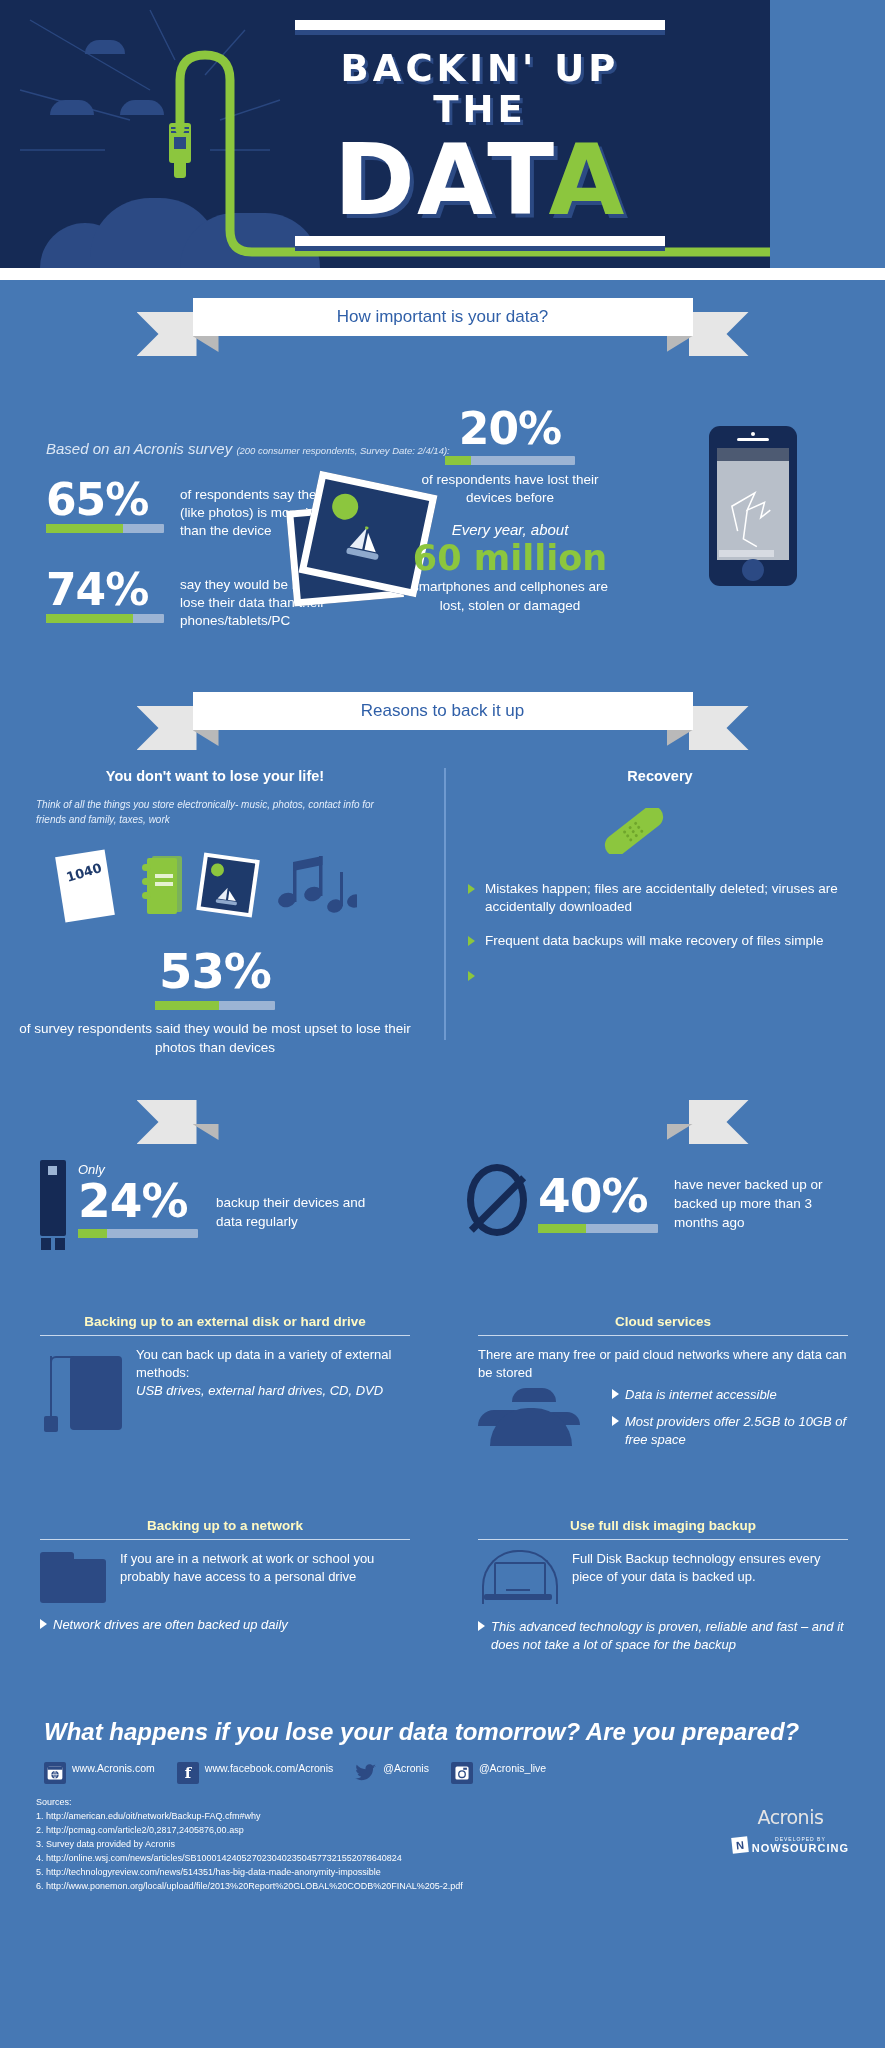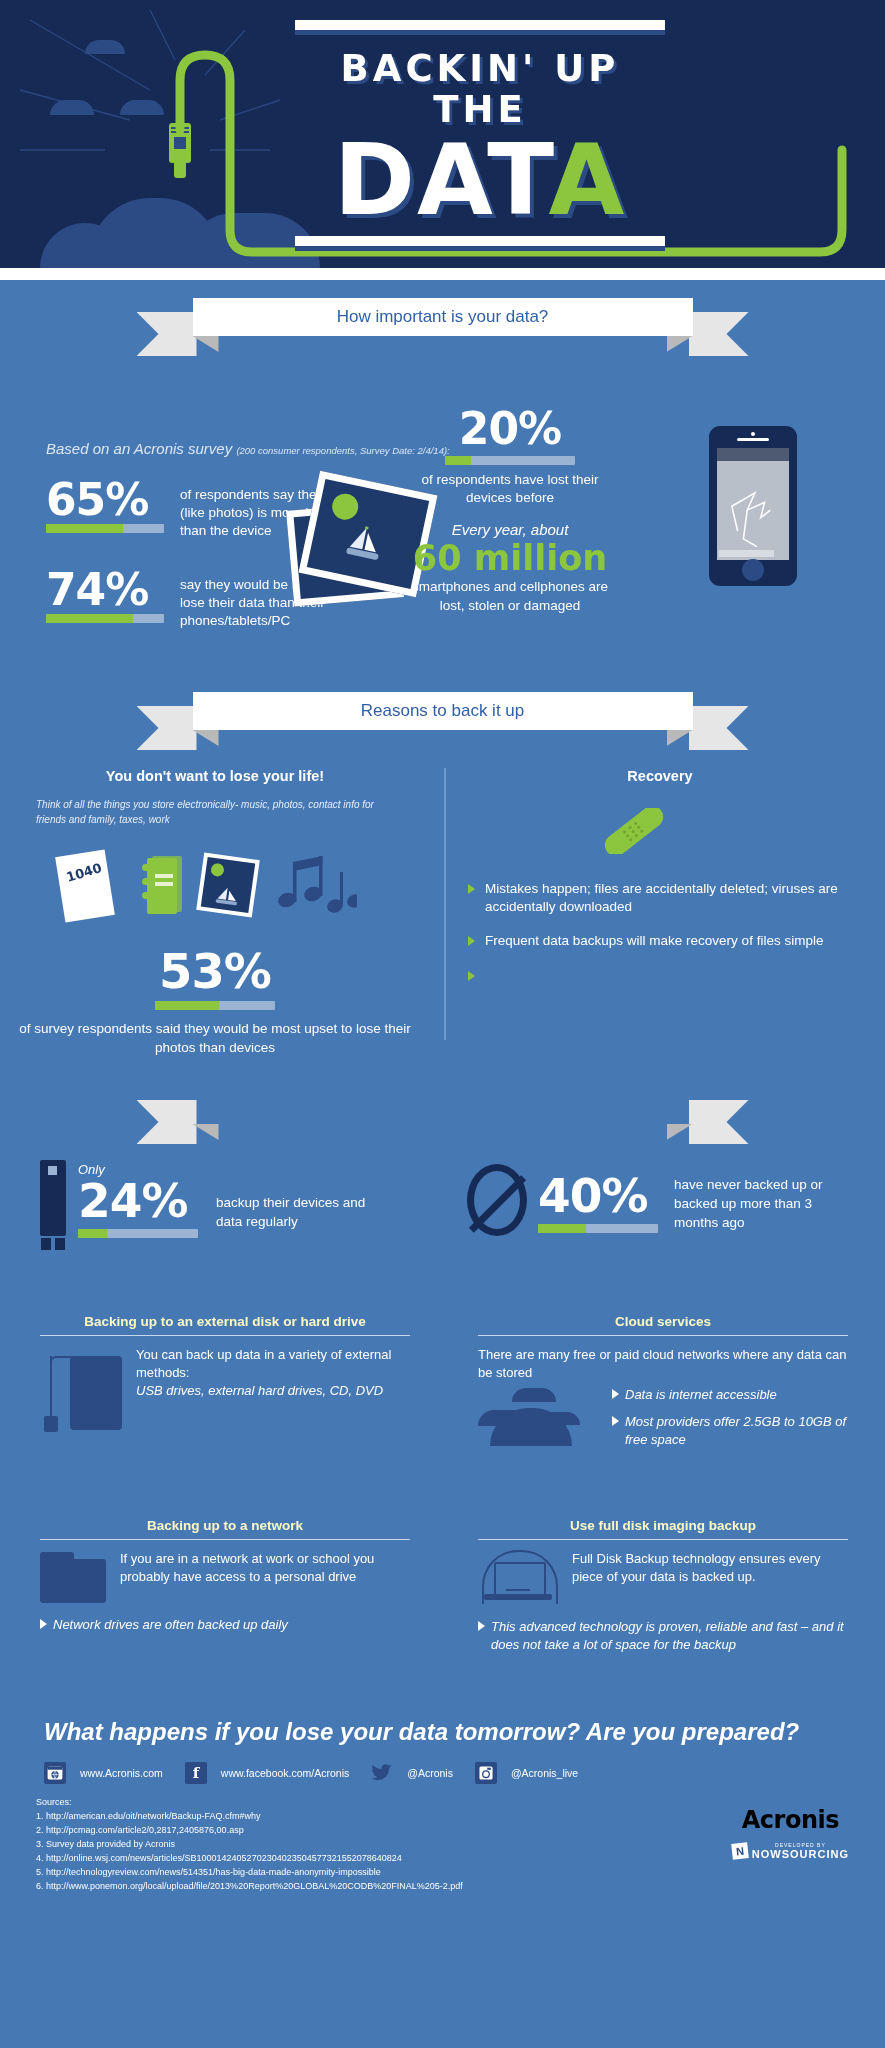--- a/index.html
+++ b/index.html
@@ -5,21 +5,21 @@
   html,body{margin:0;padding:0;}
   body{
     width:885px;
     background:#ffffff;
     font-family:"Liberation Sans", sans-serif;
     -webkit-font-smoothing:antialiased;
   }
   .page{position:relative;width:885px;height:2048px;overflow:hidden;background:#4678b4;}
 
   
-  .header{position:relative;width:885px;height:268px;background:#152a55;overflow:hidden;}
+  .header{position:relative;width:770px;height:268px;background:#152a55;overflow:hidden;}
   .hdr-rays{position:absolute;left:0;top:0;width:420px;height:268px;}
   .hdr-cloud{position:absolute;background:#2c4a84;border-radius:50%;}
   .bigcloud{position:absolute;left:40px;bottom:0;width:280px;height:80px;}
   .bigcloud i{position:absolute;background:#2c4a84;border-radius:60px 60px 0 0;}
   .plug{position:absolute;left:165px;top:105px;width:30px;height:80px;}
   .plug-body{position:absolute;left:4px;top:18px;width:22px;height:40px;background:#8cc63e;border-radius:3px;}
   .plug-tip{position:absolute;left:9px;top:55px;width:12px;height:18px;background:#8cc63e;border-radius:0 0 3px 3px;}
   .plug-in{position:absolute;left:9px;top:32px;width:12px;height:12px;background:#2c4a84;}
   .plug-rib{position:absolute;left:6px;width:18px;height:2px;background:#2c4a84;}
 
@@ -142,26 +142,26 @@
   .laptop{width:80px;height:58px;position:relative;flex:none;}
   .laptop .arc{position:absolute;left:4px;top:0;width:72px;height:52px;border:2px solid #2c4a84;border-bottom:none;border-radius:36px 36px 0 0;}
   .laptop .scr{position:absolute;left:16px;top:12px;width:48px;height:30px;border:2px solid #2c4a84;border-radius:2px;}
   .laptop .base{position:absolute;left:6px;top:44px;width:68px;height:6px;background:#2c4a84;border-radius:2px;}
   .laptop .key{position:absolute;left:28px;top:39px;width:24px;height:2px;background:#2c4a84;}
 
   
   .foot{position:relative;height:250px;}
   .cta{position:absolute;left:44px;top:4px;width:800px;color:#ffffff;font-style:italic;font-weight:bold;font-size:24px;}
   .social{position:absolute;left:44px;top:48px;display:flex;align-items:center;gap:10px;}
-  .social .item{display:flex;align-items:center;gap:14px;}
+  .social .item{display:flex;gap:6px;}
   .social .item span{color:#ffffff;font-size:10.5px;}
   .sq{width:22px;height:22px;background:#2c4a84;border-radius:2px;display:flex;align-items:center;justify-content:center;color:#ffffff;font-size:13px;font-weight:bold;}
   .sources{position:absolute;left:36px;top:82px;color:#ffffff;font-size:9px;line-height:1.55;}
   .brand{position:absolute;right:36px;top:92px;text-align:center;}
-  .brand .acr{color:#000000;font-family:"DejaVu Sans",sans-serif;font-weight:bold;font-size:24px;letter-spacing:-0.5px;}
+  .brand .acr{color:#e5e5e5;font-family:"DejaVu Sans",sans-serif;font-weight:normal;font-size:19px;letter-spacing:-0.5px;}
   .brand .ns{margin-top:8px;display:flex;align-items:center;gap:4px;justify-content:center;}
   .brand .nsbox{width:16px;height:16px;background:#ffffff;color:#2c4a84;font-size:11px;font-weight:bold;display:flex;align-items:center;justify-content:center;transform:rotate(-6deg);}
   .brand .nstxt{color:#ffffff;font-size:11px;font-weight:bold;letter-spacing:1px;}
   .brand .devby{color:#ffffff;font-size:5px;letter-spacing:1px;}
 </style>
 </head>
 <body>
 
 <div class="page">
 

